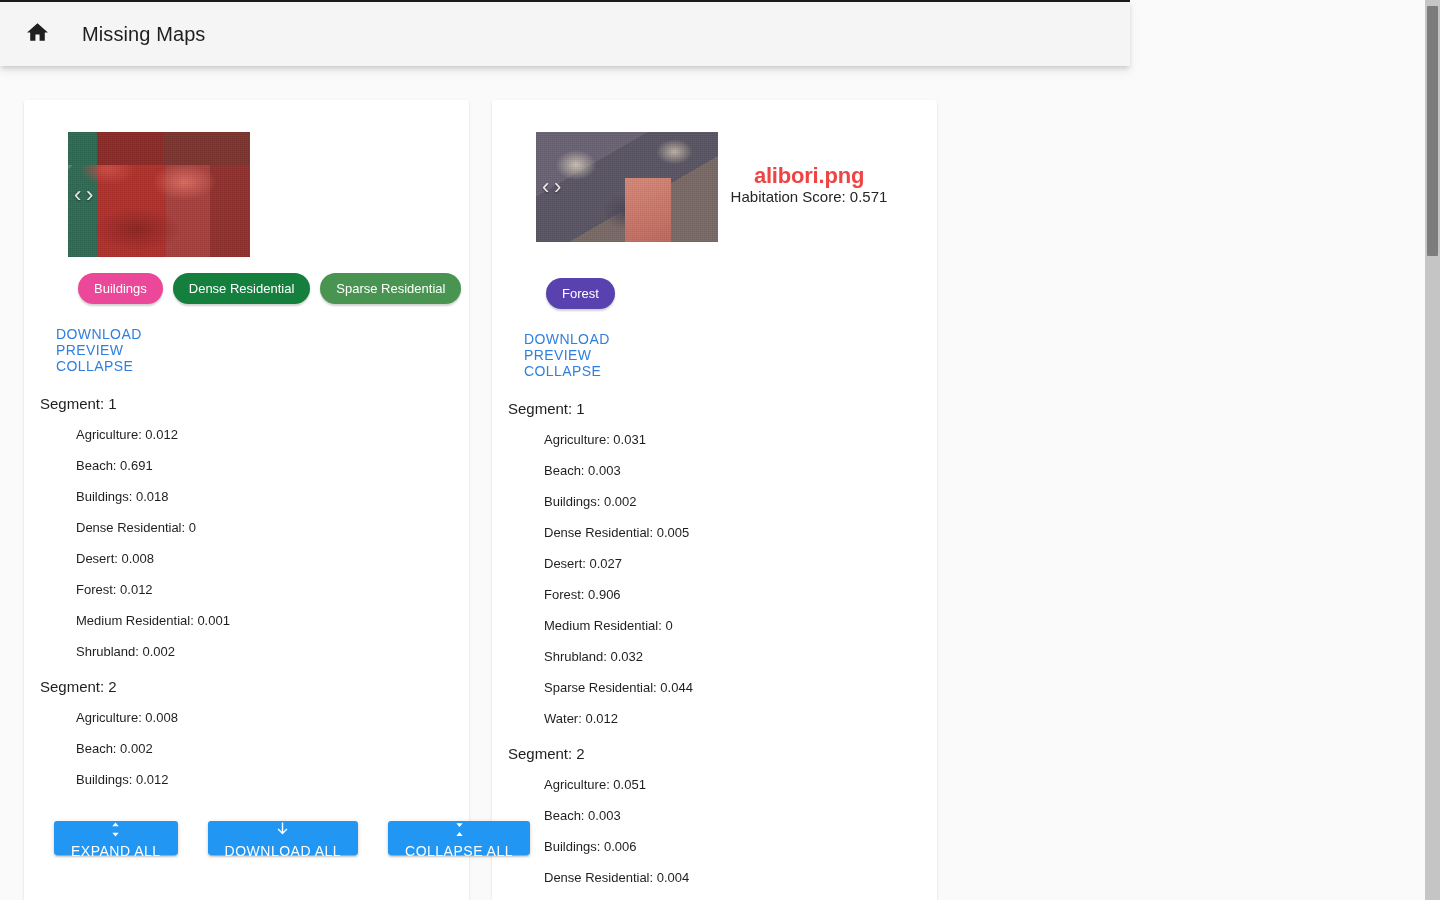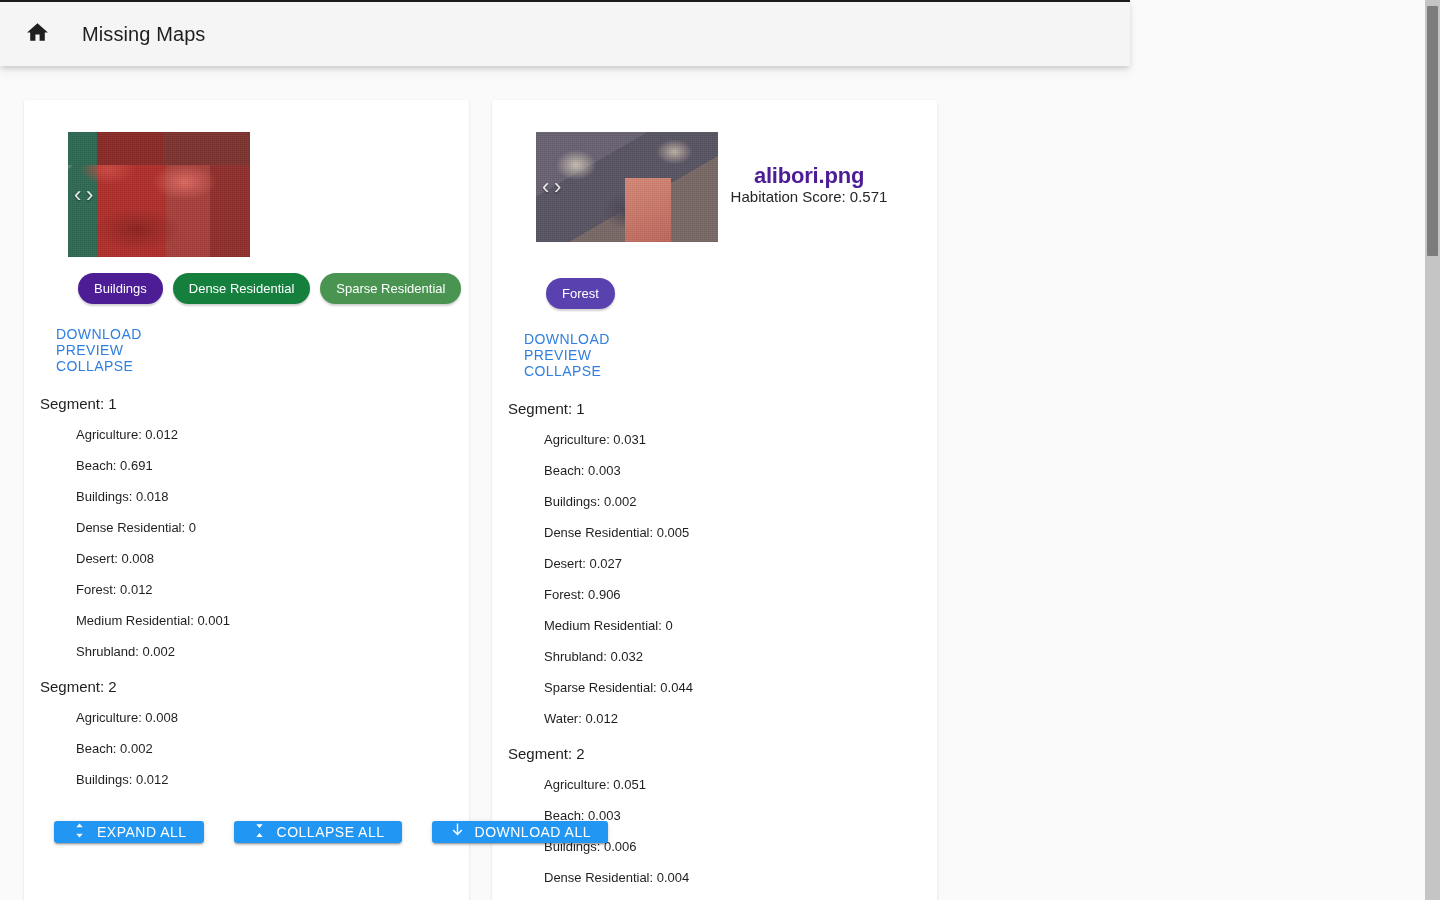--- a/index.html
+++ b/index.html
@@ -124,21 +124,21 @@
     user-select: none;
   }
   .arrow-prev { left: 6px; }
   .arrow-next { left: 18px; }
 
   
   .title-block-left { margin: 16px 0 0 14px; width: 262px; text-align: center; }
   .file-title {
     font-size: 22px;
     font-weight: bold;
-    color: #4c1d95;
+    color: #ef4444;
     letter-spacing: -.2px;
     white-space: nowrap;
     line-height: 1.05;
   }
   .file-title.wide { letter-spacing: -.35px; }
   .hab-score {
     font-size: 15px;
     color: #262626;
     margin-top: 1px;
     line-height: 1.15;
@@ -203,37 +203,38 @@
   
   .fab-bar {
     position: absolute;
     left: 54px;
     top: 821px;
     display: flex;
     gap: 30px;
     z-index: 25;
   }
   .fab {
-    height: 22px;
+    height: 34px;
     background: #2196f3;
     color: #fff;
     border: none;
     border-radius: 3px;
     padding: 0 17px;
     display: inline-flex;
     align-items: center;
-    gap: 9px;
+    gap: 2px;
     font-size: 14px;
     letter-spacing: .5px;
     cursor: pointer;
     box-shadow: 0 3px 1px -2px rgba(0,0,0,.2),
                 0 2px 2px 0 rgba(0,0,0,.14),
                 0 1px 5px 0 rgba(0,0,0,.12);
     white-space: nowrap;
     font-family: "Liberation Sans", sans-serif;
+    flex-direction: column;
   }
   .fab svg { width: 17px; height: 17px; fill: #fff; }
 
   
   .vscroll {
     position: absolute;
     top: 0; right: 0;
     width: 15px; height: 900px;
     background: #c5c5c5;
     z-index: 40;
@@ -267,21 +268,21 @@
 
       <div class="carousel">
         <div class="thumb thumb-sat"></div>
         <div class="noise"></div>
         <span class="carousel-arrow arrow-prev">‹</span>
         <span class="carousel-arrow arrow-next">›</span>
       </div>
 
 
       <div class="chips">
-        <span class="chip" id="c0-chip0" style="background: #4c1d95;">Buildings</span>
+        <span class="chip" id="c0-chip0" style="background: #ec4899;">Buildings</span>
         <span class="chip" id="c0-chip1" style="background: #15803d;">Dense Residential</span>
         <span class="chip" id="c0-chip2" style="background: rgb(74, 148, 82);">Sparse Residential</span>
       </div>
 
       <div class="actions">
         <span class="act-link">DOWNLOAD</span>
         <span class="act-spacer"></span>
         <span class="act-link">PREVIEW</span>
         <span class="act-gap"></span>
         <span class="act-link">COLLAPSE</span>
@@ -362,30 +363,30 @@
     <span>
       <svg viewBox="0 0 24 24" aria-hidden="true">
           <path d="M12 2 7.5 7.5h9zM12 22l4.5-5.5h-9z"></path>
         </svg>
     </span>
     <span>EXPAND ALL</span>
   </button>
   <button class="fab">
     <span>
       <svg viewBox="0 0 24 24" aria-hidden="true">
+          <path d="M11 2h2v13l4.5-4.5 1.4 1.4L12 19l-6.9-7.1 1.4-1.4L11 15z"></path>
+        </svg>
+    </span>
+    <span>DOWNLOAD ALL</span>
+  </button>
+  <button class="fab">
+    <span>
+      <svg viewBox="0 0 24 24" aria-hidden="true">
           <path d="M7.5 3h9L12 8.5zM7.5 21h9L12 15.5z"></path>
         </svg>
     </span>
     <span>COLLAPSE ALL</span>
   </button>
-  <button class="fab">
-    <span>
-      <svg viewBox="0 0 24 24" aria-hidden="true">
-          <path d="M11 2h2v13l4.5-4.5 1.4 1.4L12 19l-6.9-7.1 1.4-1.4L11 15z"></path>
-        </svg>
-    </span>
-    <span>DOWNLOAD ALL</span>
-  </button>
 </div>
 
 <div class="vscroll">
   <div class="vscroll-thumb"></div>
 </div>
 
 </body></html>

